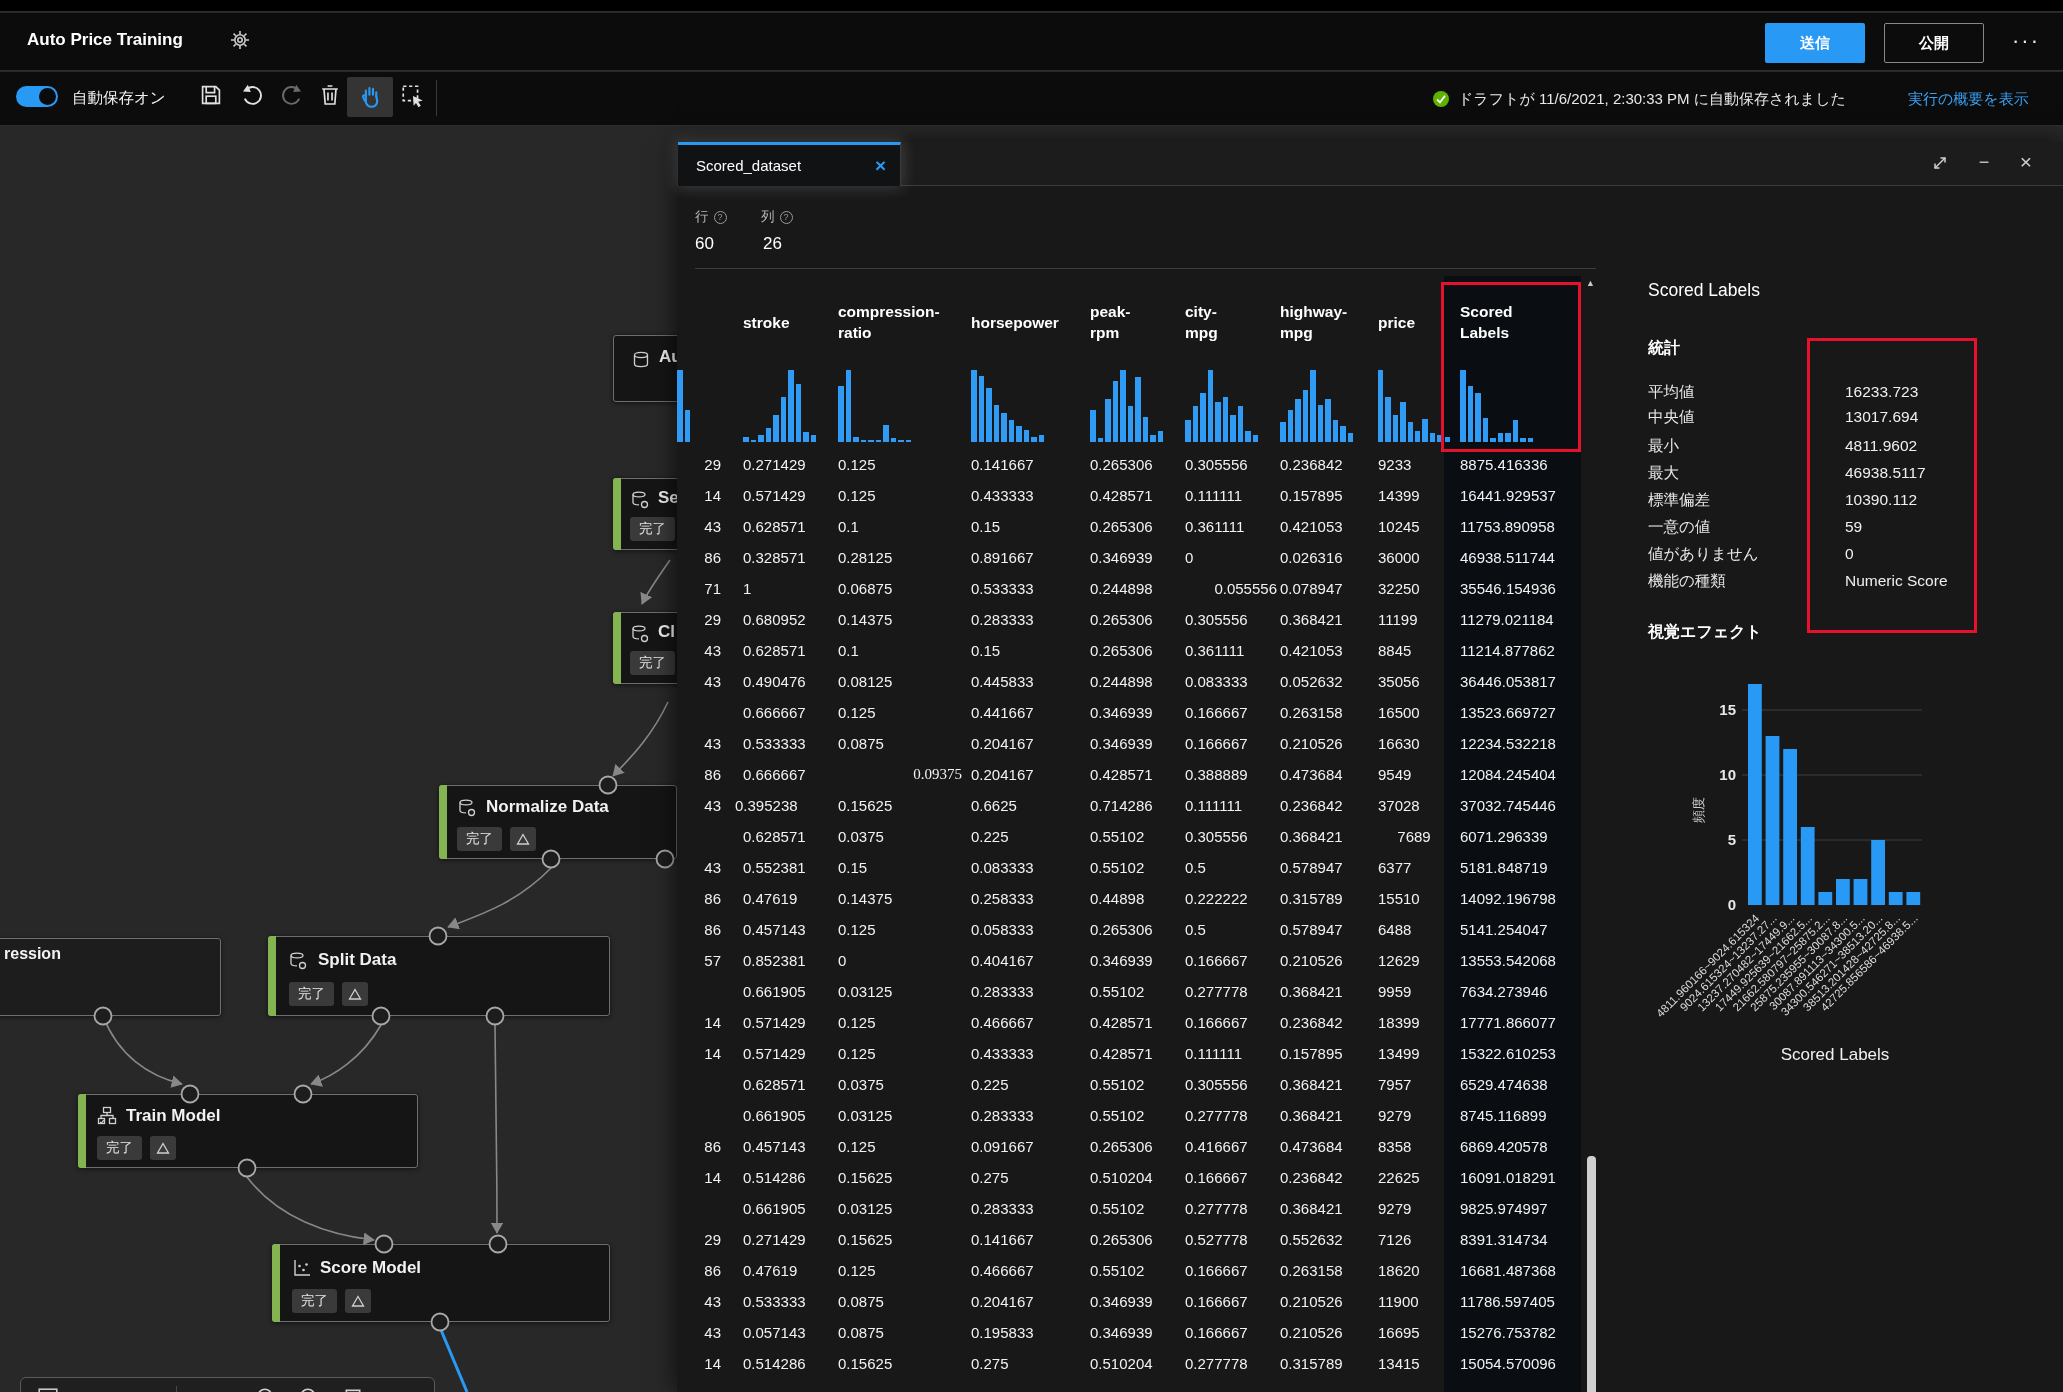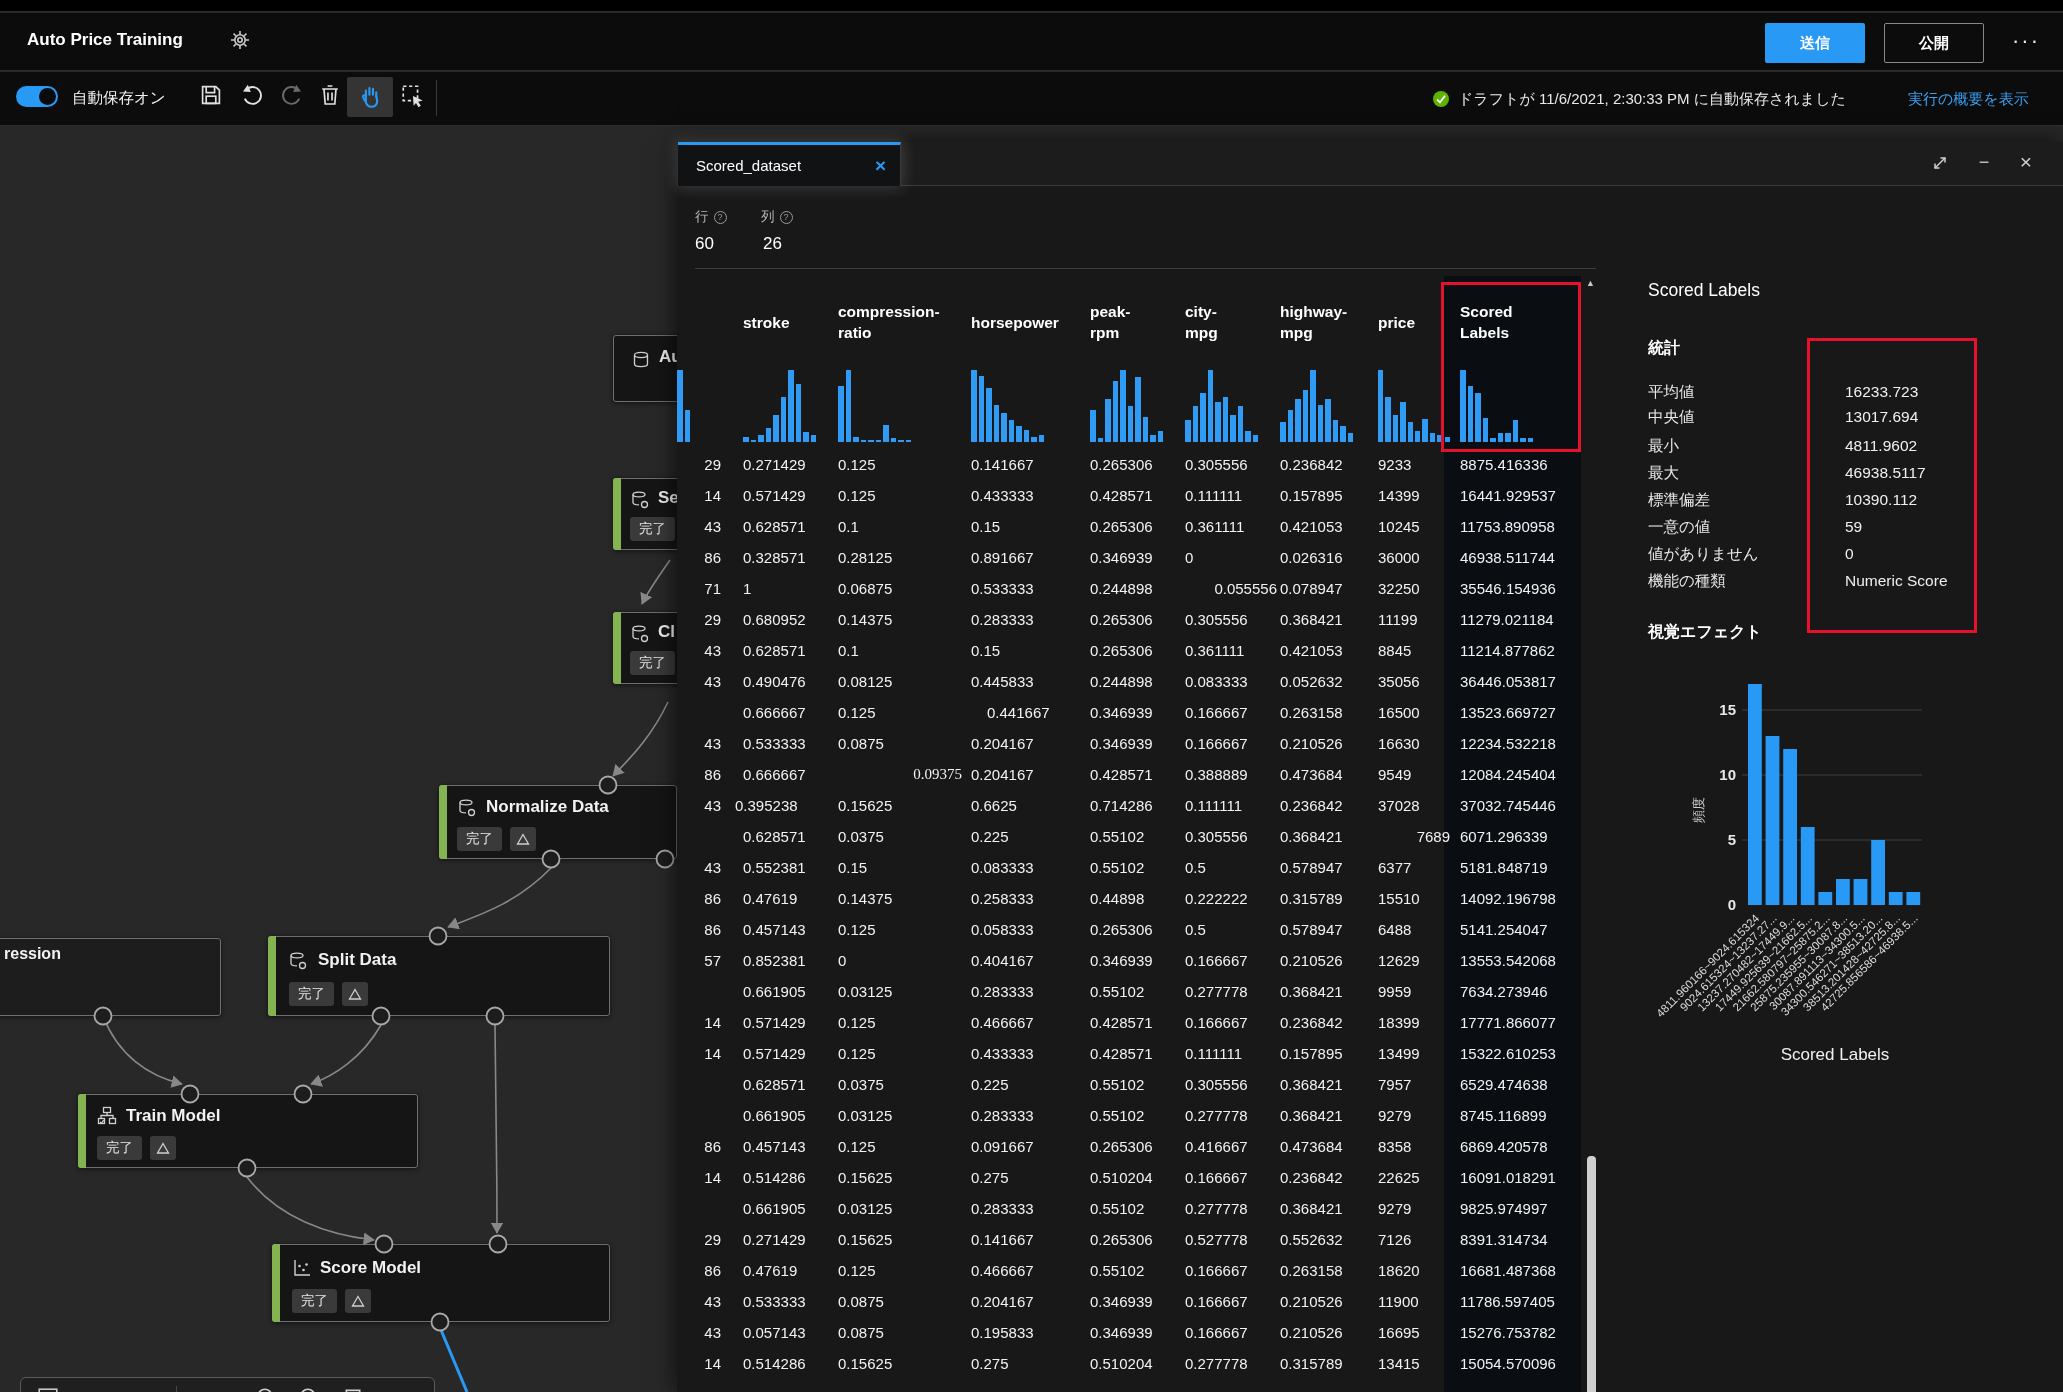--- a/index.html
+++ b/index.html
@@ -569,21 +569,21 @@
           <span style="left: 413px; width: 92px; text-align: left;">0.244898</span>
           <span style="left: 508px; width: 92px; text-align: left;">0.083333</span>
           <span style="left: 603px; width: 95px; text-align: left;">0.052632</span>
           <span style="left: 701px; width: 72px; text-align: left;">35056</span>
           <span style="left: 783px; width: 120px; text-align: left;">36446.053817</span>
         </div>
         <div class="trow" style="top: 555px;">
           <span style="left: 0px; width: 44px; text-align: right;"></span>
           <span style="left: 66px; width: 90px; text-align: left;">0.666667</span>
           <span style="left: 161px; width: 128px; text-align: left;">0.125</span>
-          <span style="left: 294px; width: 114px; text-align: left; margin-left: 16px;">0.441667</span>
+          <span style="left: 294px; width: 114px; text-align: left;">0.441667</span>
           <span style="left: 413px; width: 92px; text-align: left;">0.346939</span>
           <span style="left: 508px; width: 92px; text-align: left;">0.166667</span>
           <span style="left: 603px; width: 95px; text-align: left;">0.263158</span>
           <span style="left: 701px; width: 72px; text-align: left;">16500</span>
           <span style="left: 783px; width: 120px; text-align: left;">13523.669727</span>
         </div>
         <div class="trow" style="top: 586px;">
           <span style="left: 0px; width: 44px; text-align: right;">43</span>
           <span style="left: 66px; width: 90px; text-align: left;">0.533333</span>
           <span style="left: 161px; width: 128px; text-align: left;">0.0875</span>
@@ -617,21 +617,21 @@
           <span style="left: 783px; width: 120px; text-align: left;">37032.745446</span>
         </div>
         <div class="trow" style="top: 679px;">
           <span style="left: 0px; width: 44px; text-align: right;"></span>
           <span style="left: 66px; width: 90px; text-align: left;">0.628571</span>
           <span style="left: 161px; width: 128px; text-align: left;">0.0375</span>
           <span style="left: 294px; width: 114px; text-align: left;">0.225</span>
           <span style="left: 413px; width: 92px; text-align: left;">0.55102</span>
           <span style="left: 508px; width: 92px; text-align: left;">0.305556</span>
           <span style="left: 603px; width: 95px; text-align: left;">0.368421</span>
-          <span style="left: 701px; width: 72px; text-align: right;">7689</span>
+          <span style="left: 701px; width: 72px; text-align: center;">7689</span>
           <span style="left: 783px; width: 120px; text-align: left;">6071.296339</span>
         </div>
         <div class="trow" style="top: 710px;">
           <span style="left: 0px; width: 44px; text-align: right;">43</span>
           <span style="left: 66px; width: 90px; text-align: left;">0.552381</span>
           <span style="left: 161px; width: 128px; text-align: left;">0.15</span>
           <span style="left: 294px; width: 114px; text-align: left;">0.083333</span>
           <span style="left: 413px; width: 92px; text-align: left;">0.55102</span>
           <span style="left: 508px; width: 92px; text-align: left;">0.5</span>
           <span style="left: 603px; width: 95px; text-align: left;">0.578947</span>

